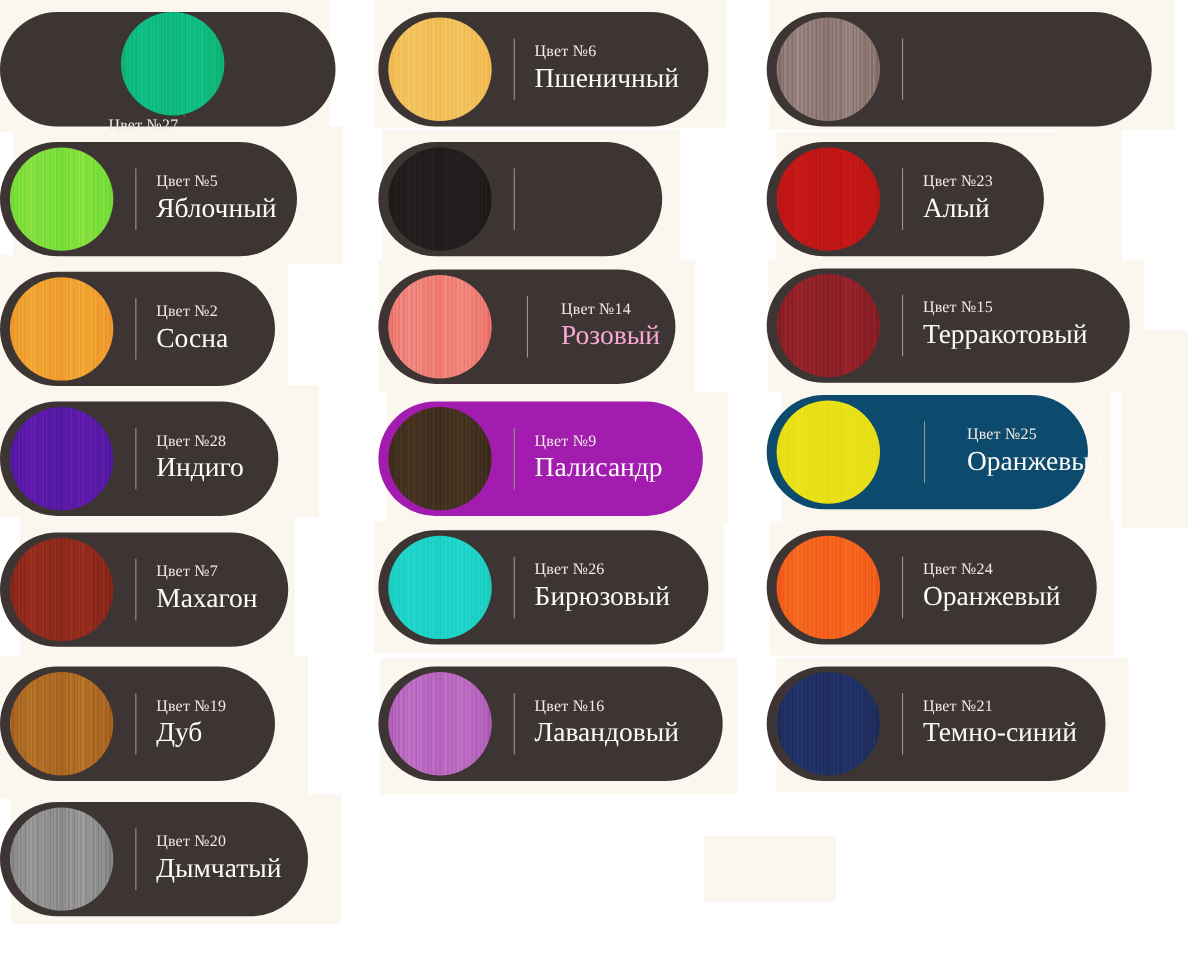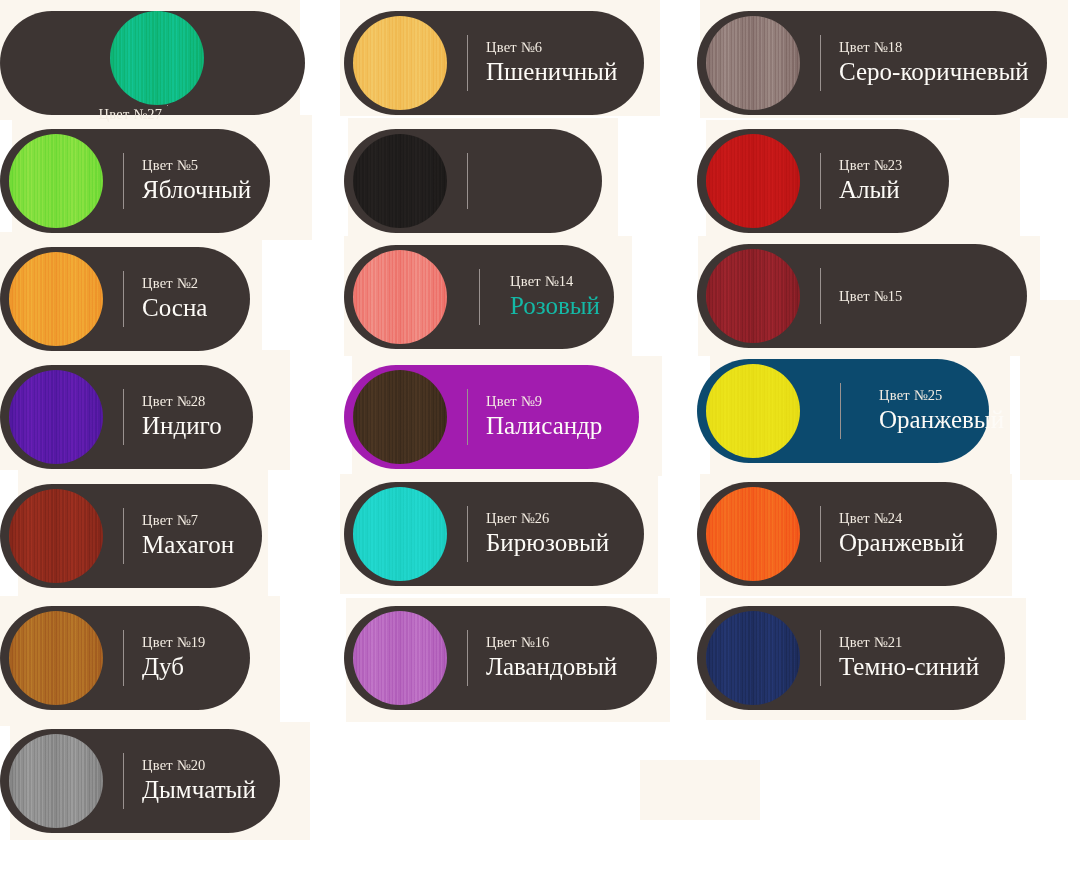--- a/index.html
+++ b/index.html
@@ -216,21 +216,21 @@
       </div>
       <div class="swatch-card" style="top: 129px; width: 258px; background: rgb(61, 53, 51);">
         <div class="swatch-disc" style="background: rgb(32, 29, 28);"></div>
         <div class="swatch-divider" style="background: rgb(154, 146, 144);"></div>
       </div>
       <div class="swatch-card" style="top: 245px; width: 270px; background: rgb(61, 53, 51); gap: 12px;">
         <div class="swatch-disc" style="background: rgb(239, 128, 120);"></div>
         <div class="swatch-divider" style="background: rgb(154, 146, 144);"></div>
         <div class="swatch-text">
           <div class="swatch-code" style="color: rgb(243, 236, 226);">Цвет №14</div>
-          <div class="swatch-name" style="color: #14b8a6;">Розовый</div>
+          <div class="swatch-name" style="color: #f9a8d4;">Розовый</div>
         </div>
       </div>
       <div class="swatch-card" style="top: 365px; width: 295px; background: #a21caf;">
         <div class="swatch-disc" style="background: rgb(67, 48, 31);"></div>
         <div class="swatch-divider" style="background: rgb(154, 146, 144);"></div>
         <div class="swatch-text">
           <div class="swatch-code" style="color: rgb(243, 236, 226);">Цвет №9</div>
           <div class="swatch-name" style="color: rgb(253, 251, 247);">Палисандр</div>
         </div>
       </div>
@@ -248,38 +248,35 @@
         <div class="swatch-text">
           <div class="swatch-code" style="color: rgb(243, 236, 226);">Цвет №16</div>
           <div class="swatch-name" style="color: rgb(253, 251, 247);">Лавандовый</div>
         </div>
       </div>
     </div>
     <div class="column col-3">
       <div class="swatch-card" style="top: 11px; width: 350px; background: rgb(61, 53, 51);">
         <div class="swatch-disc" style="background: rgb(143, 122, 118);"></div>
         <div class="swatch-divider" style="background: rgb(154, 146, 144);"></div>
-        <div class="swatch-text">
-          <div class="swatch-code" style="color: rgb(243, 236, 226);">Цвет №18</div>
-          <div class="swatch-name" style="color: rgb(253, 251, 247);">Серо-коричневый</div>
-        </div>
       </div>
       <div class="swatch-card" style="top: 129px; width: 252px; background: rgb(61, 53, 51);">
         <div class="swatch-disc" style="background: rgb(194, 22, 22);"></div>
         <div class="swatch-divider" style="background: rgb(154, 146, 144);"></div>
         <div class="swatch-text">
           <div class="swatch-code" style="color: rgb(243, 236, 226);">Цвет №23</div>
           <div class="swatch-name" style="color: rgb(253, 251, 247);">Алый</div>
         </div>
       </div>
       <div class="swatch-card" style="top: 244px; width: 330px; background: rgb(61, 53, 51);">
         <div class="swatch-disc" style="background: rgb(143, 32, 40);"></div>
         <div class="swatch-divider" style="background: rgb(154, 146, 144);"></div>
         <div class="swatch-text">
           <div class="swatch-code" style="color: rgb(243, 236, 226);">Цвет №15</div>
+          <div class="swatch-name" style="color: rgb(253, 251, 247);">Терракотовый</div>
         </div>
       </div>
       <div class="swatch-card" style="top: 359px; width: 292px; background: #0c4a6e; gap: 20px;">
         <div class="swatch-disc" style="background: rgb(233, 224, 23);"></div>
         <div class="swatch-divider" style="background: rgb(154, 146, 144);"></div>
         <div class="swatch-text">
           <div class="swatch-code" style="color: rgb(243, 236, 226);">Цвет №25</div>
           <div class="swatch-name" style="color: rgb(253, 251, 247);">Оранжевый</div>
         </div>
       </div>

